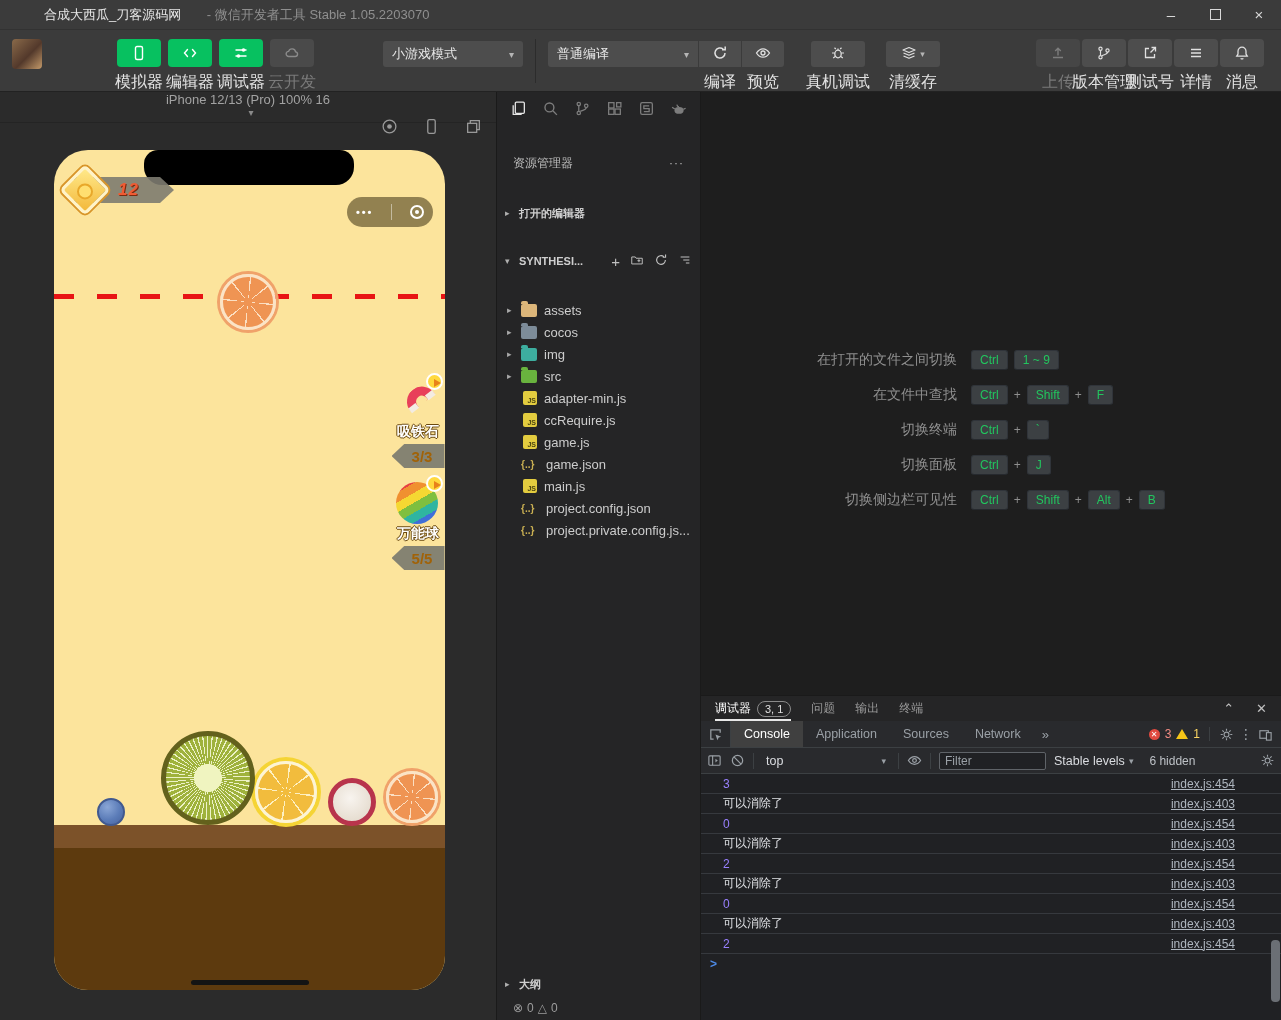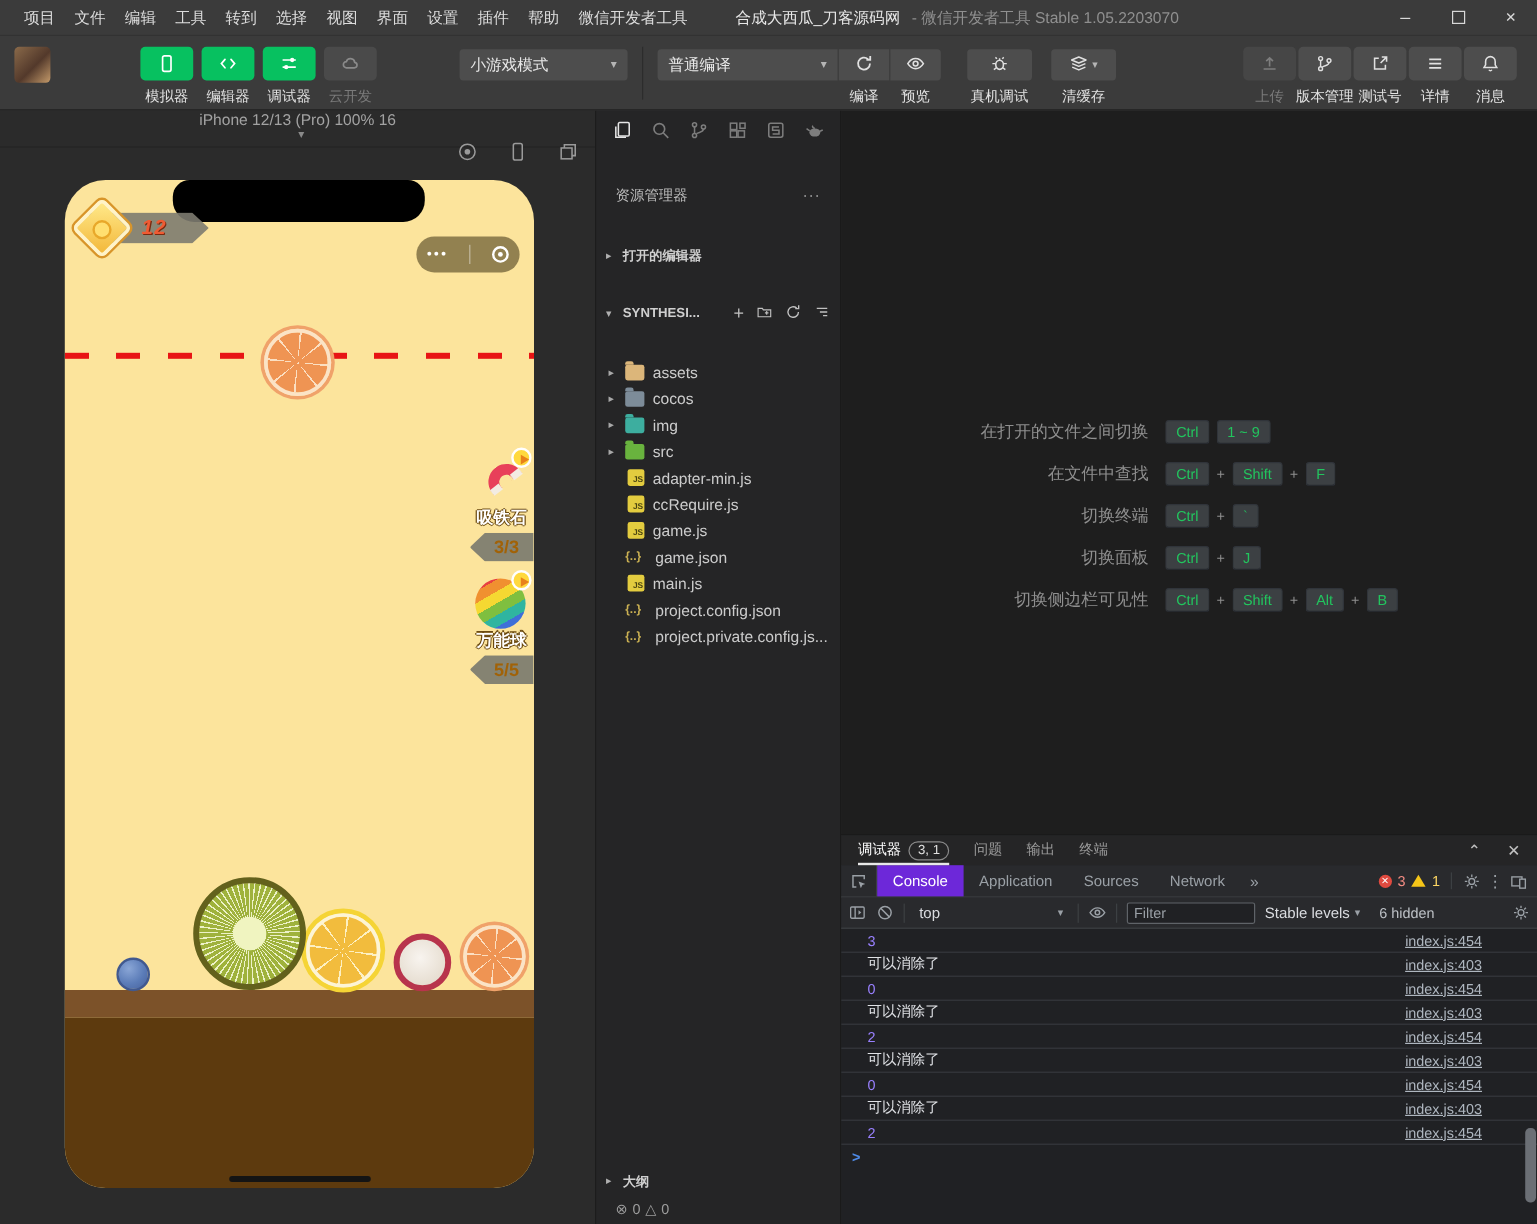--- a/index.html
+++ b/index.html
@@ -4,33 +4,33 @@
 <style>
   html,body{margin:0;padding:0;background:#1e1e1e;}
   *{box-sizing:border-box;font-family:"Liberation Sans","DejaVu Sans",sans-serif;}
   .app{position:relative;width:1281px;height:1020px;background:#2b2b2b;overflow:hidden;color:#ddd;font-size:13px;}
 
   
   .titlebar{height:30px;background:#3b3b3b;display:flex;align-items:center;padding-left:12px;border-bottom:1px solid #323232;}
   .menu-item{color:#dcdcdc;font-size:13px;padding:0 8px;cursor:default;}
   .win-title{margin-left:32px;white-space:nowrap;}
   .win-title .proj{color:#e8e8e8;}
-  .win-title .sub{color:#8f8f8f;margin-left:6px;}
+  .win-title .sub{color:#8f8f8f;margin-left:22px;}
   .win-controls{margin-left:auto;display:flex;align-items:center;height:100%;}
   .win-btn{width:44px;height:100%;display:flex;align-items:center;justify-content:center;color:#d8d8d8;font-size:15px;}
   .win-max-box{width:11px;height:11px;border:1.4px solid #d8d8d8;}
 
   
   .toolbar{height:62px;background:#3b3b3b;display:flex;align-items:flex-start;padding-top:9px;border-bottom:1px solid #222;position:relative;}
   .avatar{width:30px;height:30px;border-radius:4px;margin-left:12px;background:linear-gradient(135deg,#8a6a4a,#53392b 55%,#c49a6a);}
   .tb-group{display:flex;gap:5px;margin-left:74px;}
   .tb-btn{display:flex;flex-direction:column;align-items:center;width:46px;}
   .tb-ico-box{width:44px;height:28px;border-radius:4px;background:#07c160;color:#fff;display:flex;align-items:center;justify-content:center;}
   .tb-ico-box svg{width:16px;height:16px;}
-  .tb-label{font-size:12px;color:#e3e3e3;margin-top:5px;white-space:nowrap;}
+  .tb-label{font-size:16px;color:#e3e3e3;margin-top:5px;white-space:nowrap;}
   .tb-btn.disabled .tb-ico-box{background:#4a4a4a;color:#8a8a8a;}
   .tb-btn.disabled .tb-label{color:#7a7a7a;}
   .dropdown{height:26px;background:#4d4d4d;border-radius:3px;display:flex;align-items:center;padding:0 9px;color:#e8e8e8;}
   .dropdown .caret{margin-left:auto;color:#b5b5b5;font-size:10px;}
   .mode-dd{width:140px;margin-left:68px;margin-top:2px;}
   .tb-vsep{width:1px;height:44px;background:#2c2c2c;margin:0 12px;}
   .cgroup{display:flex;}
   .cgroup .dropdown{width:150px;border-radius:3px 0 0 3px;}
   .seg{display:flex;flex-direction:column;align-items:center;margin-left:1px;}
   .seg-box{width:42px;height:26px;margin-top:2px;background:#4d4d4d;display:flex;align-items:center;justify-content:center;color:#e0e0e0;}
@@ -145,21 +145,21 @@
   .dbg-header{height:25px;background:#252526;display:flex;align-items:center;padding:0 14px;gap:20px;}
   .dbg-tab{color:#9a9a9a;font-size:12px;height:100%;display:flex;align-items:center;gap:6px;position:relative;}
   .dbg-tab.active{color:#fff;}
   .dbg-tab.active::after{content:"";position:absolute;left:0;bottom:0;width:100%;height:2px;background:#e8e8e8;}
   .dbg-badge{border:1px solid #8a8a8a;border-radius:9px;padding:0 7px;font-size:11px;color:#e0e0e0;height:16px;display:flex;align-items:center;}
   .dbg-header .right{margin-left:auto;display:flex;gap:22px;color:#c0c0c0;font-size:13px;}
   .dt-tabbar{height:27px;background:#292a2d;display:flex;align-items:center;border-bottom:1px solid #3c4043;}
   .dt-inspect{width:30px;height:100%;display:flex;align-items:center;justify-content:center;color:#9aa0a6;border-right:1px solid #3c4043;}
   .dt-inspect svg{width:15px;height:15px;}
   .dt-tab{padding:0 13px;height:100%;display:flex;align-items:center;color:#9aa0a6;font-size:12.5px;}
-  .dt-tab.active{background:#6d28d9;color:#fff;}
+  .dt-tab.active{background:#404040;color:#fff;}
   .dt-more{color:#9aa0a6;padding:0 8px;font-size:13px;}
   .dt-counts{margin-left:auto;display:flex;align-items:center;gap:5px;padding-right:8px;}
   .err-dot{width:11px;height:11px;border-radius:50%;background:#e04a3f;color:#fff;font-size:8px;display:flex;align-items:center;justify-content:center;}
   .err-num{color:#f28b82;font-size:12px;}
   .warn-tri{width:0;height:0;border-left:6px solid transparent;border-right:6px solid transparent;border-bottom:10px solid #f5c518;}
   .warn-num{color:#fdd663;font-size:12px;}
   .dt-counts .sep{width:1px;height:14px;background:#3c4043;margin:0 4px;}
   .dt-counts .gico{color:#9aa0a6;display:flex;} .dt-counts svg{width:15px;height:15px;}
   .dt-dots{color:#9aa0a6;font-size:14px;}
   .con-toolbar{height:26px;background:#292a2d;display:flex;align-items:center;border-bottom:1px solid #3c4043;padding:0 6px;gap:8px;}
@@ -179,34 +179,20 @@
   .c-link{margin-left:auto;color:#aeb6bf;text-decoration:underline;font-size:12px;}
   .prompt-row{height:20px;display:flex;align-items:center;padding-left:9px;color:#4e8ae6;font-weight:bold;font-size:12px;}
   .con-scrollbar{position:absolute;right:1px;top:166px;width:9px;height:62px;background:#6b6f75;border-radius:4px;}
 </style>
 </head>
 <body>
 
 <div class="app">
 
   <div class="titlebar">
-    <div style="display:flex">
-        <span class="menu-item">项目</span>
-        <span class="menu-item">文件</span>
-        <span class="menu-item">编辑</span>
-        <span class="menu-item">工具</span>
-        <span class="menu-item">转到</span>
-        <span class="menu-item">选择</span>
-        <span class="menu-item">视图</span>
-        <span class="menu-item">界面</span>
-        <span class="menu-item">设置</span>
-        <span class="menu-item">插件</span>
-        <span class="menu-item">帮助</span>
-        <span class="menu-item">微信开发者工具</span>
-      </div>
     <div class="win-title">
       <span class="proj">合成大西瓜_刀客源码网</span>
       <span class="sub">- 微信开发者工具 Stable 1.05.2203070</span>
     </div>
     <div class="win-controls">
       <div class="win-btn">–</div>
       <div class="win-btn">
           <span class="win-max-box"></span>
         </div>
       <div class="win-btn">×</div>

